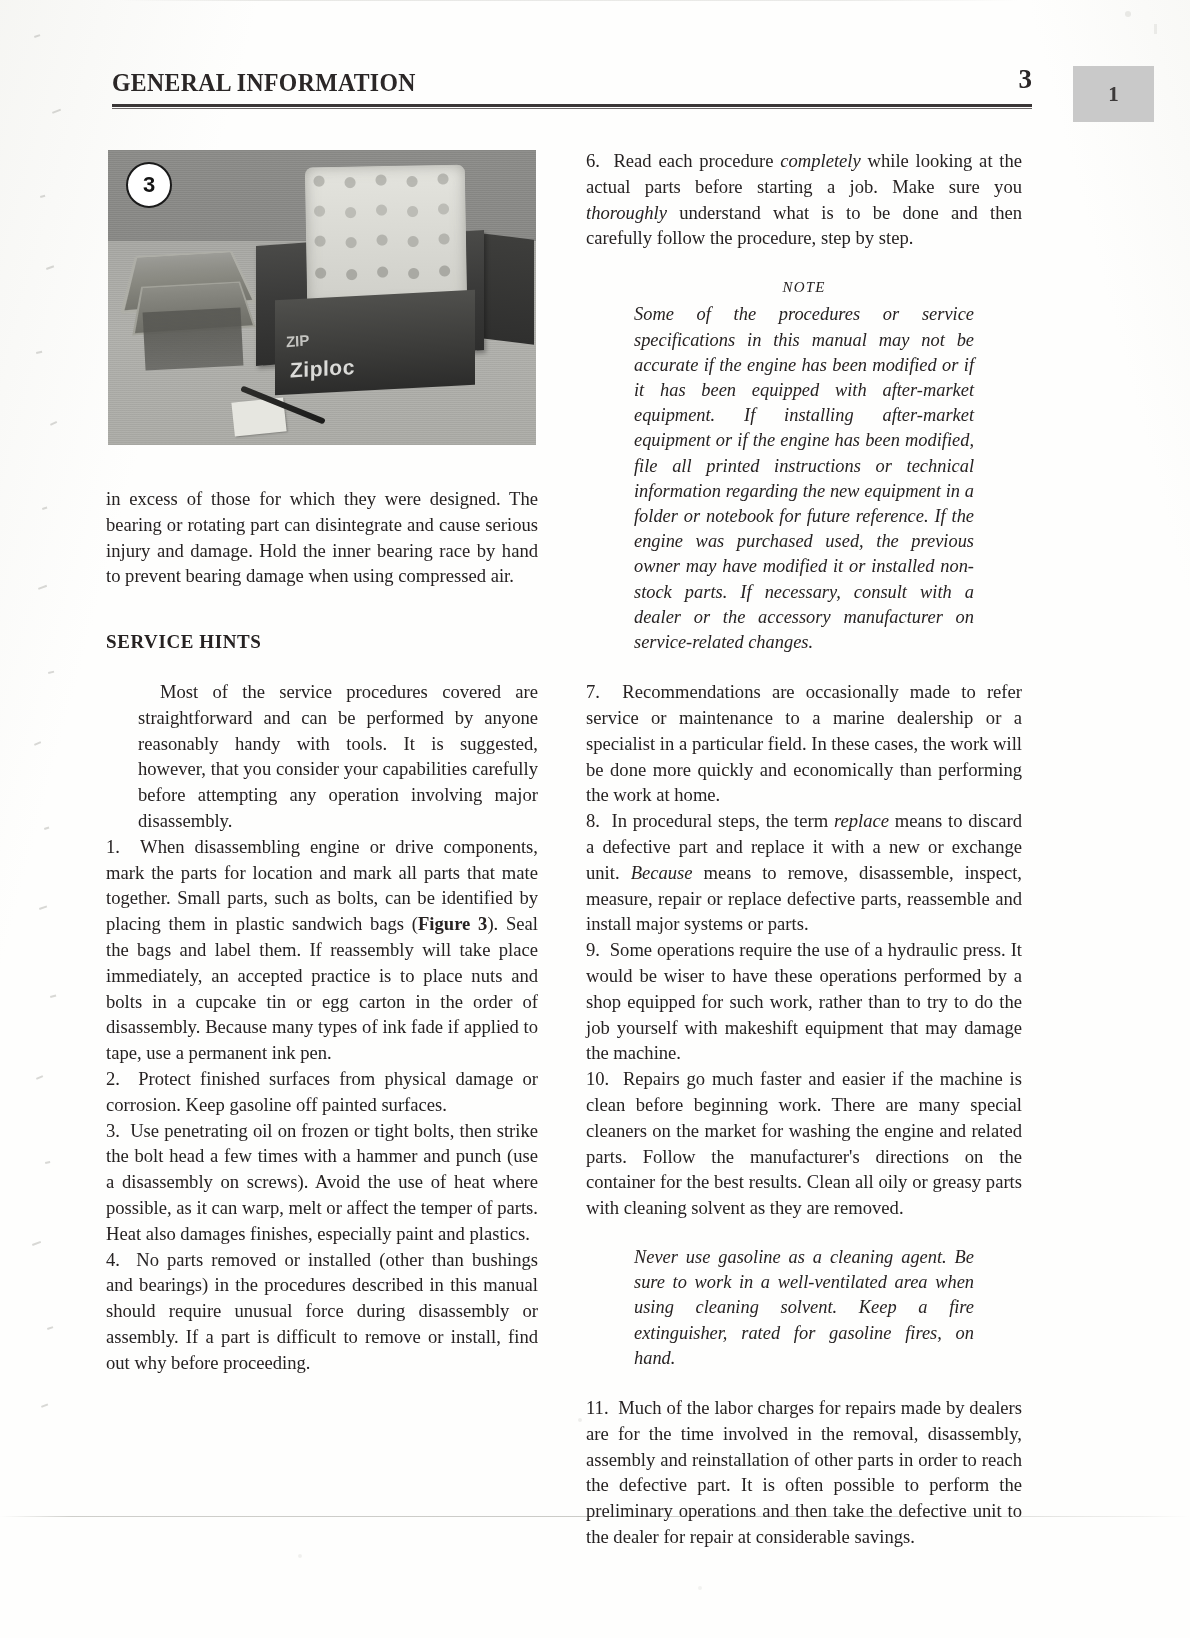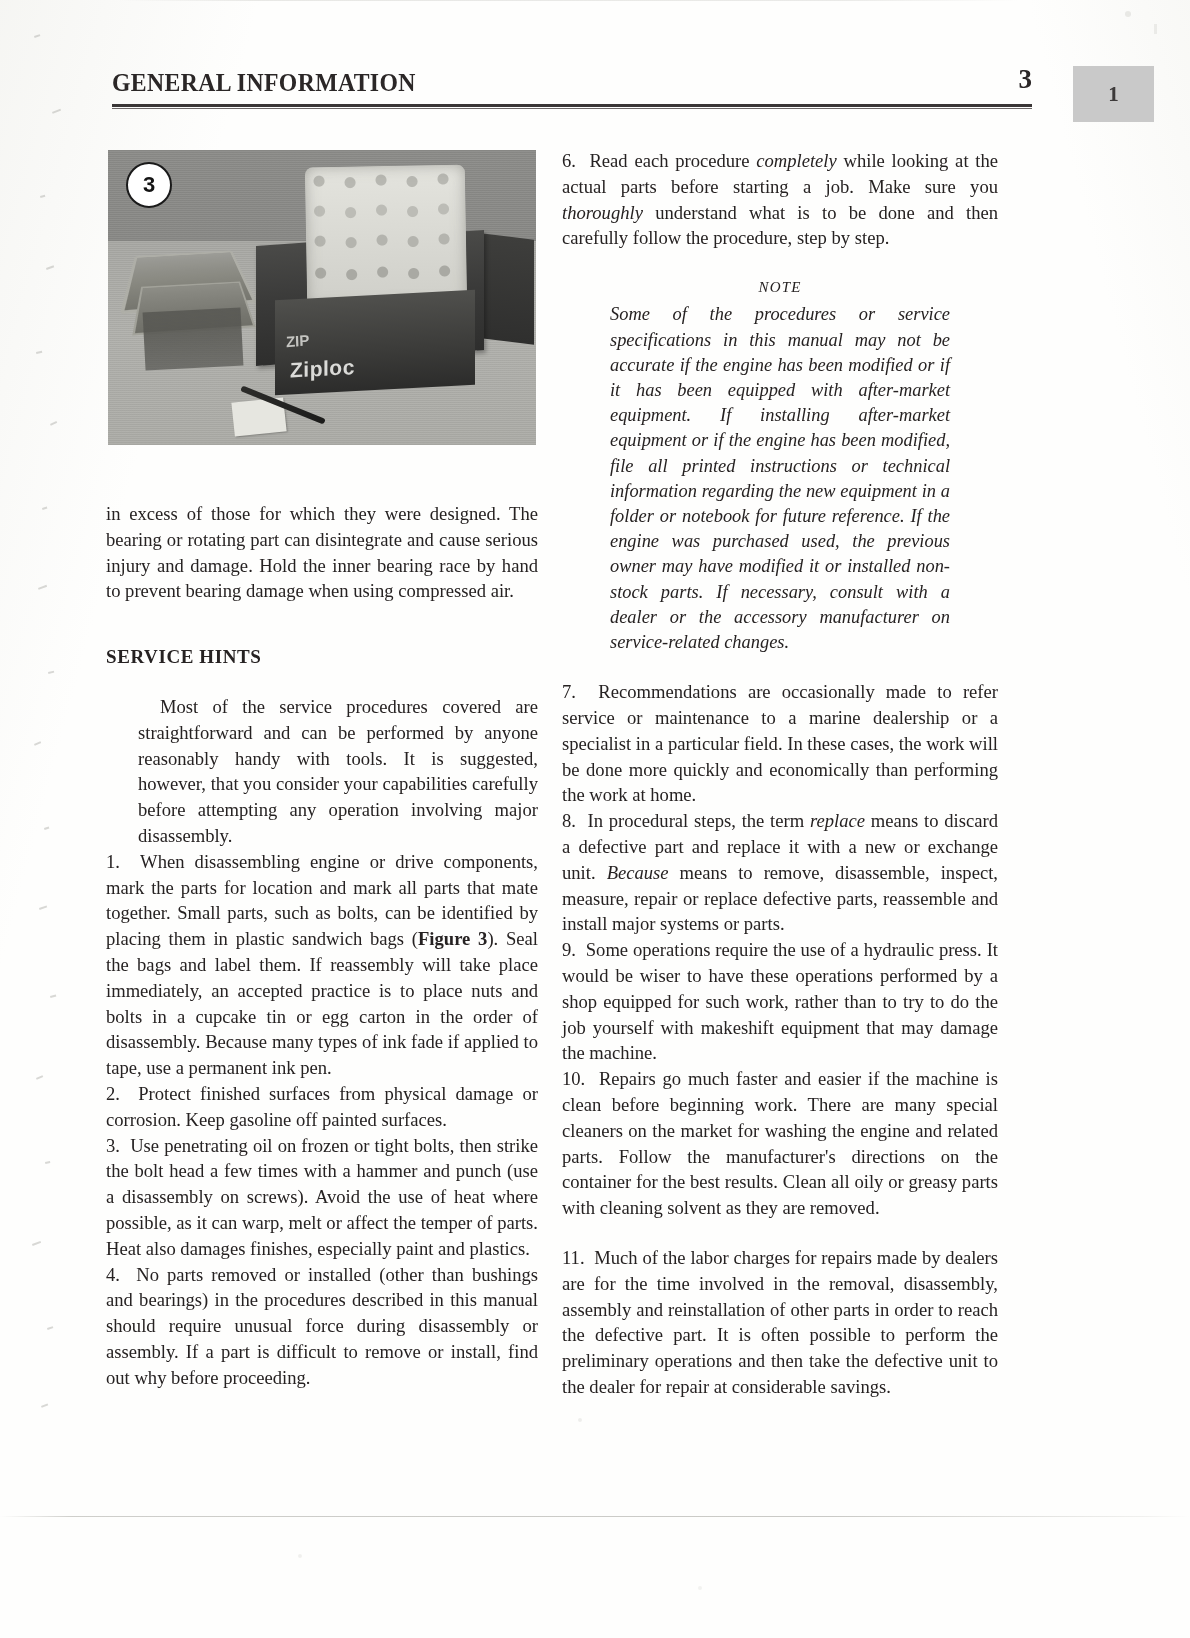--- a/index.html
+++ b/index.html
@@ -106,21 +106,21 @@
   .col {
     position: absolute;
     top: 148px;
     width: 432px;
     font-size: 18.6px;
     line-height: 25.8px;
     text-align: justify;
     color: #262222;
   }
   .col-left  { left: 106px; }
-  .col-right { left: 562px; width: 436px; }
+  .col-right { left: 586px; width: 436px; }
 
   .col p {
     margin: 0;
     text-indent: 0;
     hyphens: none;
   }
   .col p.lead { text-indent: 22px; margin-left: 32px; }
   .col p + p { margin-top: 0; }
 
   .sect-heading {
@@ -342,21 +342,21 @@
     <div class="ph ph-eggcarton"></div>
     <div class="ph ph-zipbox2"></div>
     <div class="ph ph-ziplabel-sm">ZIP</div>
     <div class="ph ph-ziplabel">Ziploc</div>
     <div class="ph ph-label"></div>
     <div class="ph ph-pen"></div>
   </div>
   <div class="fig-marker">3</div>
 </div>
 
-<div class="col col-left" style="top:501px;">
+<div class="col col-left" style="top:486px;">
 
   <p>in excess of those for which they were designed. The bearing or rotating part can disintegrate and cause serious injury and damage. Hold the inner bearing race by hand to prevent bearing damage when using compressed air.</p>
 
   <div class="sect-heading">SERVICE HINTS</div>
 
   <p class="lead">Most of the service procedures covered are straightforward and can be performed by anyone reasonably handy with tools. It is suggested, however, that you consider your capabilities carefully before attempting any operation involving major disassembly.</p>
 
   <p>
     <span>1.</span><span>&nbsp;&nbsp;</span><span>When disassembling engine or drive components, mark the parts for location and mark all parts that mate together. Small parts, such as bolts, can be identified by placing them in plastic sandwich bags (</span><b>Figure 3</b><span>). Seal the bags and label them. If reassembly will take place immediately, an accepted practice is to place nuts and bolts in a cupcake tin or egg carton in the order of disassembly. Because many types of ink fade if applied to tape, use a permanent ink pen.</span>
   </p>
@@ -397,19 +397,20 @@
 
   <p>
     <span>9.</span><span>&nbsp;&nbsp;</span><span>Some operations require the use of a hydraulic press. It would be wiser to have these operations performed by a shop equipped for such work, rather than to try to do the job yourself with makeshift equipment that may damage the machine.</span>
   </p>
 
   <p>
     <span>10.</span><span>&nbsp;&nbsp;</span><span>Repairs go much faster and easier if the machine is clean before beginning work. There are many special cleaners on the market for washing the engine and related parts. Follow the manufacturer's directions on the container for the best results. Clean all oily or greasy parts with cleaning solvent as they are removed.</span>
   </p>
 
   <div class="admon">
+    <p class="admon-body">Never use gasoline as a cleaning agent. Be sure to work in a well-ventilated area when using cleaning solvent. Keep a fire extinguisher, rated for gasoline fires, on hand.</p>
   </div>
 
   <p>
     <span>11.</span><span>&nbsp;&nbsp;</span><span>Much of the labor charges for repairs made by dealers are for the time involved in the removal, disassembly, assembly and reinstallation of other parts in order to reach the defective part. It is often possible to perform the preliminary operations and then take the defective unit to the dealer for repair at considerable savings.</span>
   </p>
 
 </div>
 
 </body></html>

